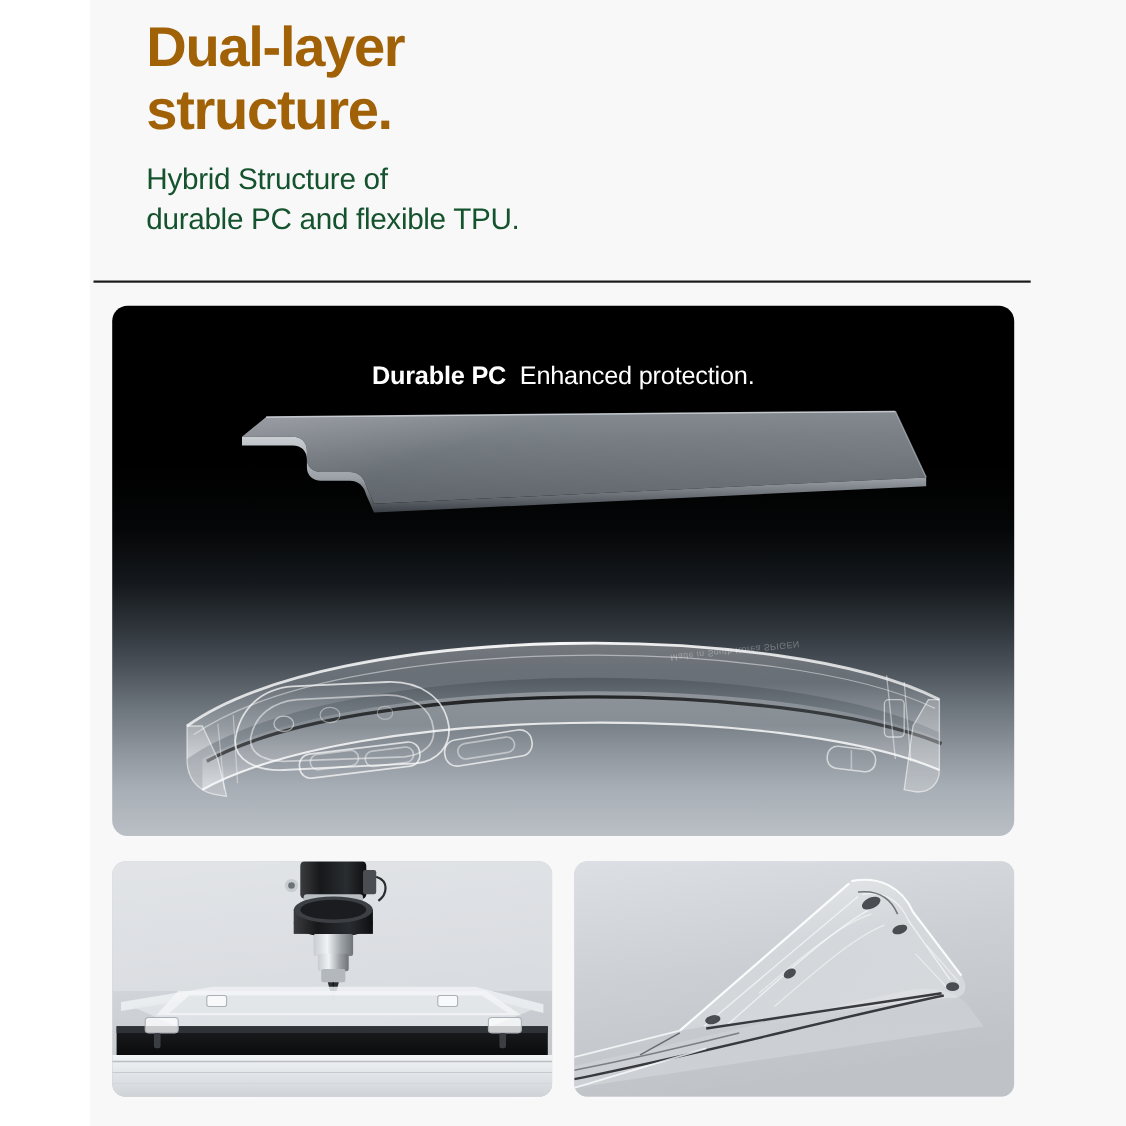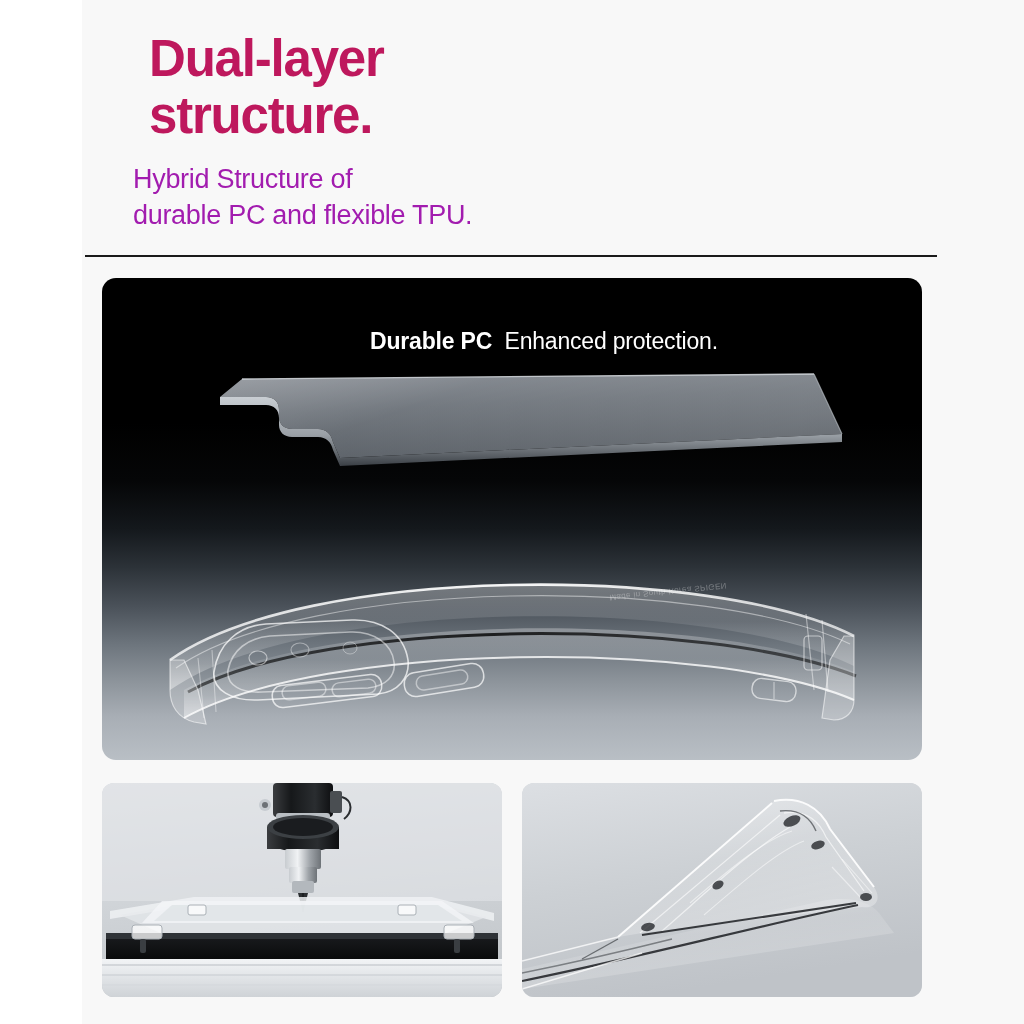--- a/index.html
+++ b/index.html
@@ -36,30 +36,30 @@
     position: absolute;
     left: 133px;
     top: 14px;
     width: 700px;
   }
   .headline {
     font-size: 51px;
     font-weight: bold;
     line-height: 1.12;
     letter-spacing: -1.2px;
-    color: #be185d;
-    margin: 16px;
+    color: #a16207;
+    margin: 0;
     white-space: pre-line;
   }
   .subhead {
     margin: 18px 0 0 0;
     font-size: 27px;
     line-height: 1.33;
     letter-spacing: -0.3px;
-    color: #a21caf;
+    color: #14532d;
     white-space: pre-line;
   }
 
   .divider {
     position: absolute;
     left: 85px;
     top: 255px;
     width: 852px;
     height: 2px;
     background: #1a1a1a;
@@ -88,21 +88,20 @@
   }
 
   .hero-label {
     position: absolute;
     width: 100%;
     text-align: center;
     color: #ffffff;
     font-size: 23px;
     letter-spacing: -0.2px;
     white-space: nowrap;
-    padding-left: 32px;
   }
   .hero-label .b { font-weight: bold; }
   .hero-label .r { font-weight: normal; }
   .label-pc  { top: 50px; }
   .label-tpu { top: 222px; }
   .label-tpu .b, .label-tpu .r { text-shadow: 0 1px 3px rgba(0,0,0,.55); }
 
   
   .pc-plate {
     position: absolute;

